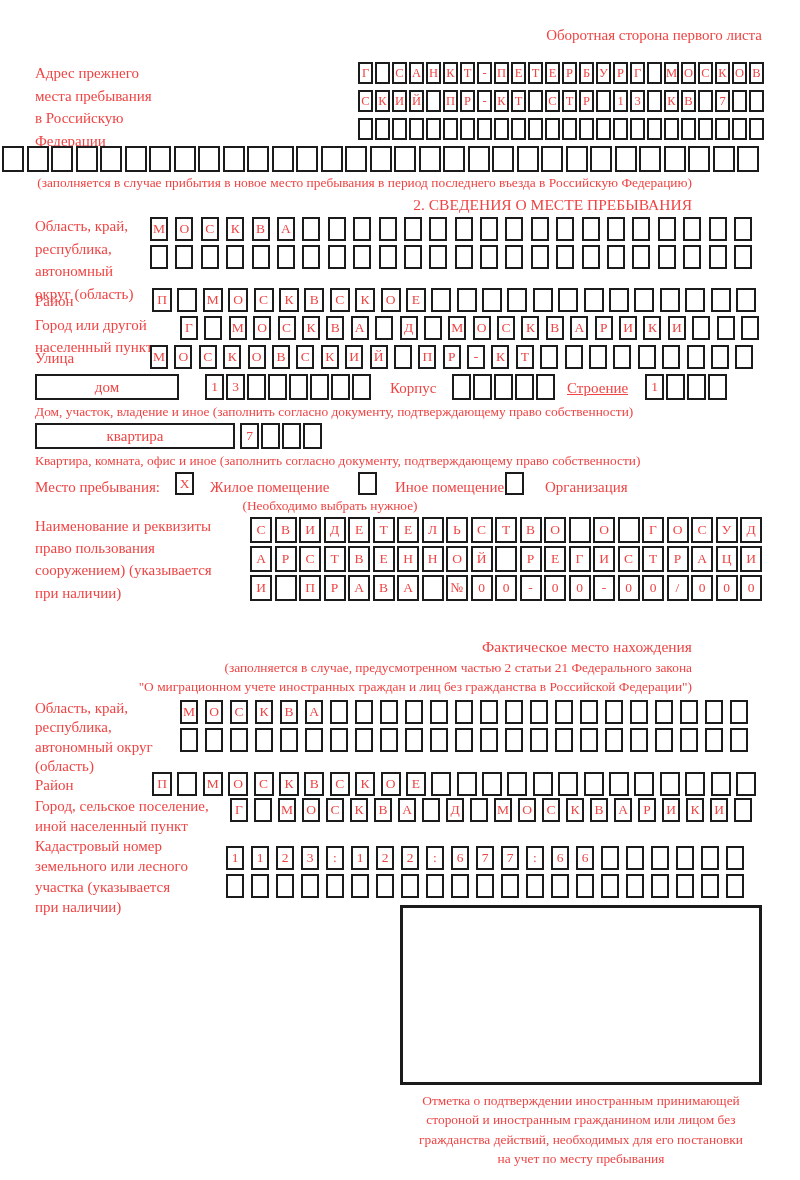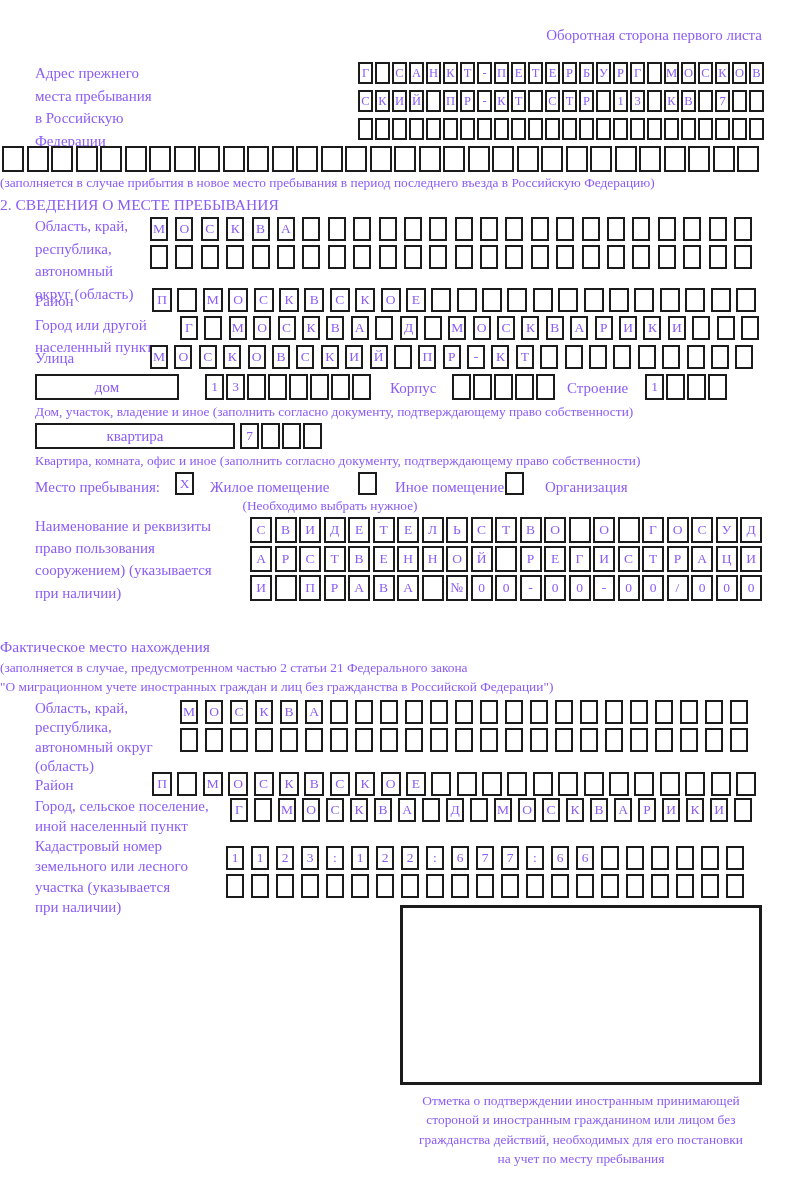--- a/index.html
+++ b/index.html
@@ -1,26 +1,26 @@
 <!DOCTYPE html>
 <html><head>
 <meta charset="utf-8">
 <style>
   * { margin:0; padding:0; box-sizing:border-box; }
   html,body { background:#ffffff; }
   .page {
     position:relative; width:800px; height:1180px; margin:0 auto;
-    background:#ffffff; color:#8b5cf6; overflow:hidden;
+    background:#ffffff; color:#ef4444; overflow:hidden;
     font-family:"Liberation Serif","DejaVu Serif",serif;
   }
   .abs { position:absolute; }
   .lbl { font-size:15px; line-height:22.6px; white-space:nowrap; }
   .cap { font-size:13.4px; white-space:nowrap; }
   .bold { font-weight:normal; }
-  .center { left:0; width:692px; text-align:left; }
+  .center { left:0; width:692px; text-align:right; }
   .cells { position:absolute; display:flex; }
   .cell {
     flex:0 0 auto; width:var(--cw,20px); height:var(--ch,24px);
     border:2px solid #1b1b1b; background:#fff;
     display:flex; align-items:center; justify-content:center;
     font-size:var(--cf,13.5px); line-height:1;
   }
   .boxfield {
     position:absolute; border:2px solid #1b1b1b; background:#fff;
     display:flex; align-items:center; justify-content:center; font-size:15px;
@@ -319,21 +319,21 @@
       <span class="cell"></span>
     </div>
   <div class="abs lbl" style="left:390px;top:377px;">Корпус</div>
   <div class="cells" style="left:452px;top:374px;gap:2px;--cw:19px;--ch:26px;">
       <span class="cell"></span>
       <span class="cell"></span>
       <span class="cell"></span>
       <span class="cell"></span>
       <span class="cell"></span>
     </div>
-  <div class="abs lbl" style="left:567px;top:377px;">Строение</div>
+  <div class="abs lbl" style="left:567px;top:377px;text-decoration:underline;">Строение</div>
   <div class="cells" style="left:645px;top:374px;gap:2px;--cw:19px;--ch:26px;">
       <span class="cell">1</span>
       <span class="cell"></span>
       <span class="cell"></span>
       <span class="cell"></span>
     </div>
   <div class="abs cap" style="left:35px;top:404px;">Дом, участок, владение и иное (заполнить согласно документу, подтверждающему право собственности)</div>
 
   <div class="boxfield" style="left:35px;top:423px;width:200px;height:26px;">квартира</div>
   <div class="cells" style="left:240px;top:423px;gap:2px;--cw:19px;--ch:26px;">

